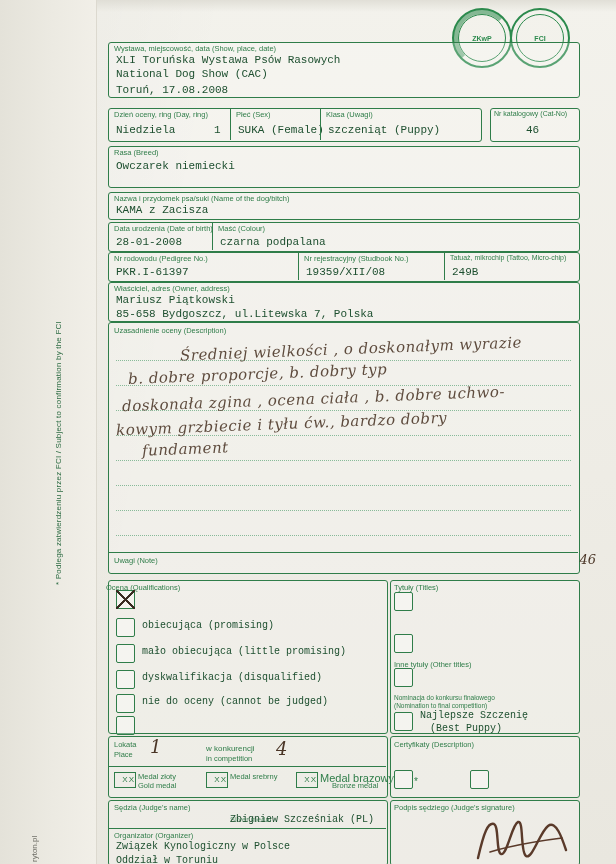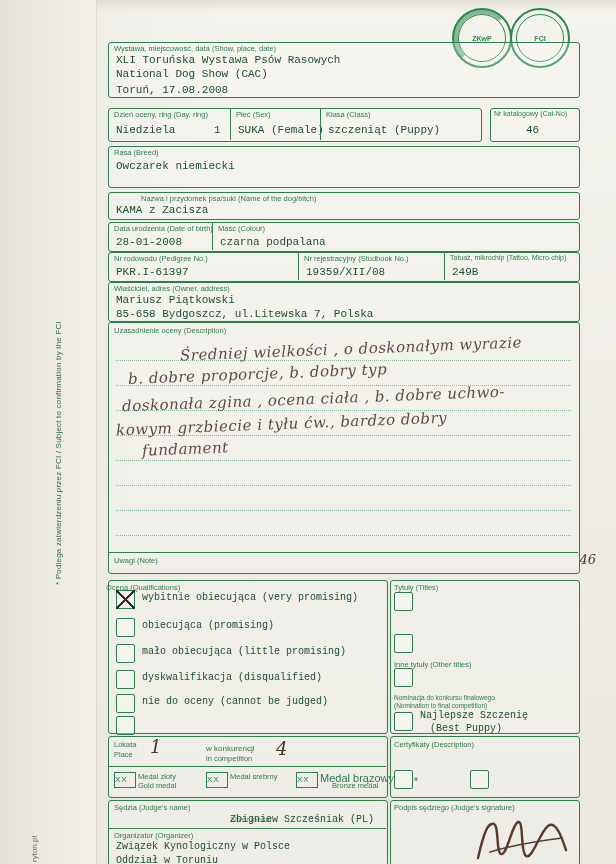--- a/index.html
+++ b/index.html
@@ -93,21 +93,21 @@
   }
   .cb.mark:after{
     content:"";position:absolute;left:-1px;top:-1px;width:19px;height:19px;
     background:
       linear-gradient(45deg,transparent 45%,#3a2b22 45%,#3a2b22 55%,transparent 55%),
       linear-gradient(-45deg,transparent 45%,#3a2b22 45%,#3a2b22 55%,transparent 55%);
   }
   .xxbox{
     position:absolute;width:20px;height:14px;border:1px solid #2f7d49;
     font-family:"Liberation Sans", sans-serif;font-size:8px;color:#2f7d49;
-    text-align:left;line-height:14px;letter-spacing:1px;
+    text-align:right;line-height:14px;letter-spacing:1px;
   }
 
   .dotline{
     position:absolute;height:0;border-top:1px dotted #6fae86;opacity:.8;
   }
 
   
   .hw{
     position:absolute;
     font-family:"DejaVu Serif", serif;
@@ -159,33 +159,33 @@
   <div class="val" style="left:116px;top:84px;">Toruń, 17.08.2008</div>
 
   <div class="box" style="left:108px;top:108px;width:372px;height:32px;"></div>
   <div class="lbl" style="left:114px;top:110px;">Dzień oceny, ring (Day, ring)</div>
   <div class="val" style="left:116px;top:124px;">Niedziela</div>
   <div class="val" style="left:214px;top:124px;">1</div>
   <div style="position:absolute;left:230px;top:108px;width:1px;height:32px;background:#2f7d49;"></div>
   <div class="lbl" style="left:236px;top:110px;">Płeć (Sex)</div>
   <div class="val" style="left:238px;top:124px;">SUKA (Female)</div>
   <div style="position:absolute;left:320px;top:108px;width:1px;height:32px;background:#2f7d49;"></div>
-  <div class="lbl" style="left:326px;top:110px;">Klasa (Class)</div>
+  <div class="lbl" style="left:326px;top:110px;">Klasa (Uwagi)</div>
   <div class="val" style="left:328px;top:124px;">szczeniąt (Puppy)</div>
 
   <div class="box" style="left:490px;top:108px;width:88px;height:32px;"></div>
   <div class="lbl" style="left:494px;top:110px;font-size:7px;">Nr katalogowy (Cat-No)</div>
   <div class="val" style="left:526px;top:124px;">46</div>
 
   <div class="box" style="left:108px;top:146px;width:470px;height:40px;"></div>
   <div class="lbl" style="left:114px;top:148px;">Rasa (Breed)</div>
   <div class="val" style="left:116px;top:160px;">Owczarek niemiecki</div>
 
   <div class="box" style="left:108px;top:192px;width:470px;height:26px;"></div>
-  <div class="lbl" style="left:114px;top:194px;margin-left:27px;">Nazwa i przydomek psa/suki (Name of the dog/bitch)</div>
+  <div class="lbl" style="left:114px;top:194px;">Nazwa i przydomek psa/suki (Name of the dog/bitch)</div>
   <div class="val" style="left:116px;top:204px;">KAMA z Zacisza</div>
 
   <div class="box" style="left:108px;top:222px;width:470px;height:28px;"></div>
   <div class="lbl" style="left:114px;top:224px;">Data urodzenia (Date of birth)</div>
   <div class="val" style="left:116px;top:236px;">28-01-2008</div>
   <div style="position:absolute;left:212px;top:222px;width:1px;height:28px;background:#2f7d49;"></div>
   <div class="lbl" style="left:218px;top:224px;">Maść (Colour)</div>
   <div class="val" style="left:220px;top:236px;">czarna podpalana</div>
 
   <div class="box" style="left:108px;top:252px;width:470px;height:28px;"></div>
@@ -222,21 +222,20 @@
   <div class="hw" style="left:142px;top:440px;">fundament</div>
 
   <div style="position:absolute;left:108px;top:552px;width:470px;height:1px;background:#2f7d49;"></div>
   <div class="lbl" style="left:114px;top:556px;">Uwagi (Note)</div>
   <div class="note-n" style="top:552px;right:20px;">46</div>
 
   <div class="box" style="left:108px;top:580px;width:278px;height:152px;"></div>
   <div class="lbl" style="left:106px;top:583px;">Ocena (Qualifications)</div>
 
   <div class="cb mark" style="left:116px;top:590px;"></div>
-  <div class="val sm" style="left:142px;top:592px;">wybitnie obiecująca (very promising)</div>
 
   <div class="cb" style="left:116px;top:618px;"></div>
   <div class="val sm" style="left:142px;top:620px;">obiecująca (promising)</div>
 
   <div class="cb" style="left:116px;top:644px;"></div>
   <div class="val sm" style="left:142px;top:646px;">mało obiecująca (little promising)</div>
 
   <div class="cb" style="left:116px;top:670px;"></div>
   <div class="val sm" style="left:142px;top:672px;">dyskwalifikacja (disqualified)</div>
 

